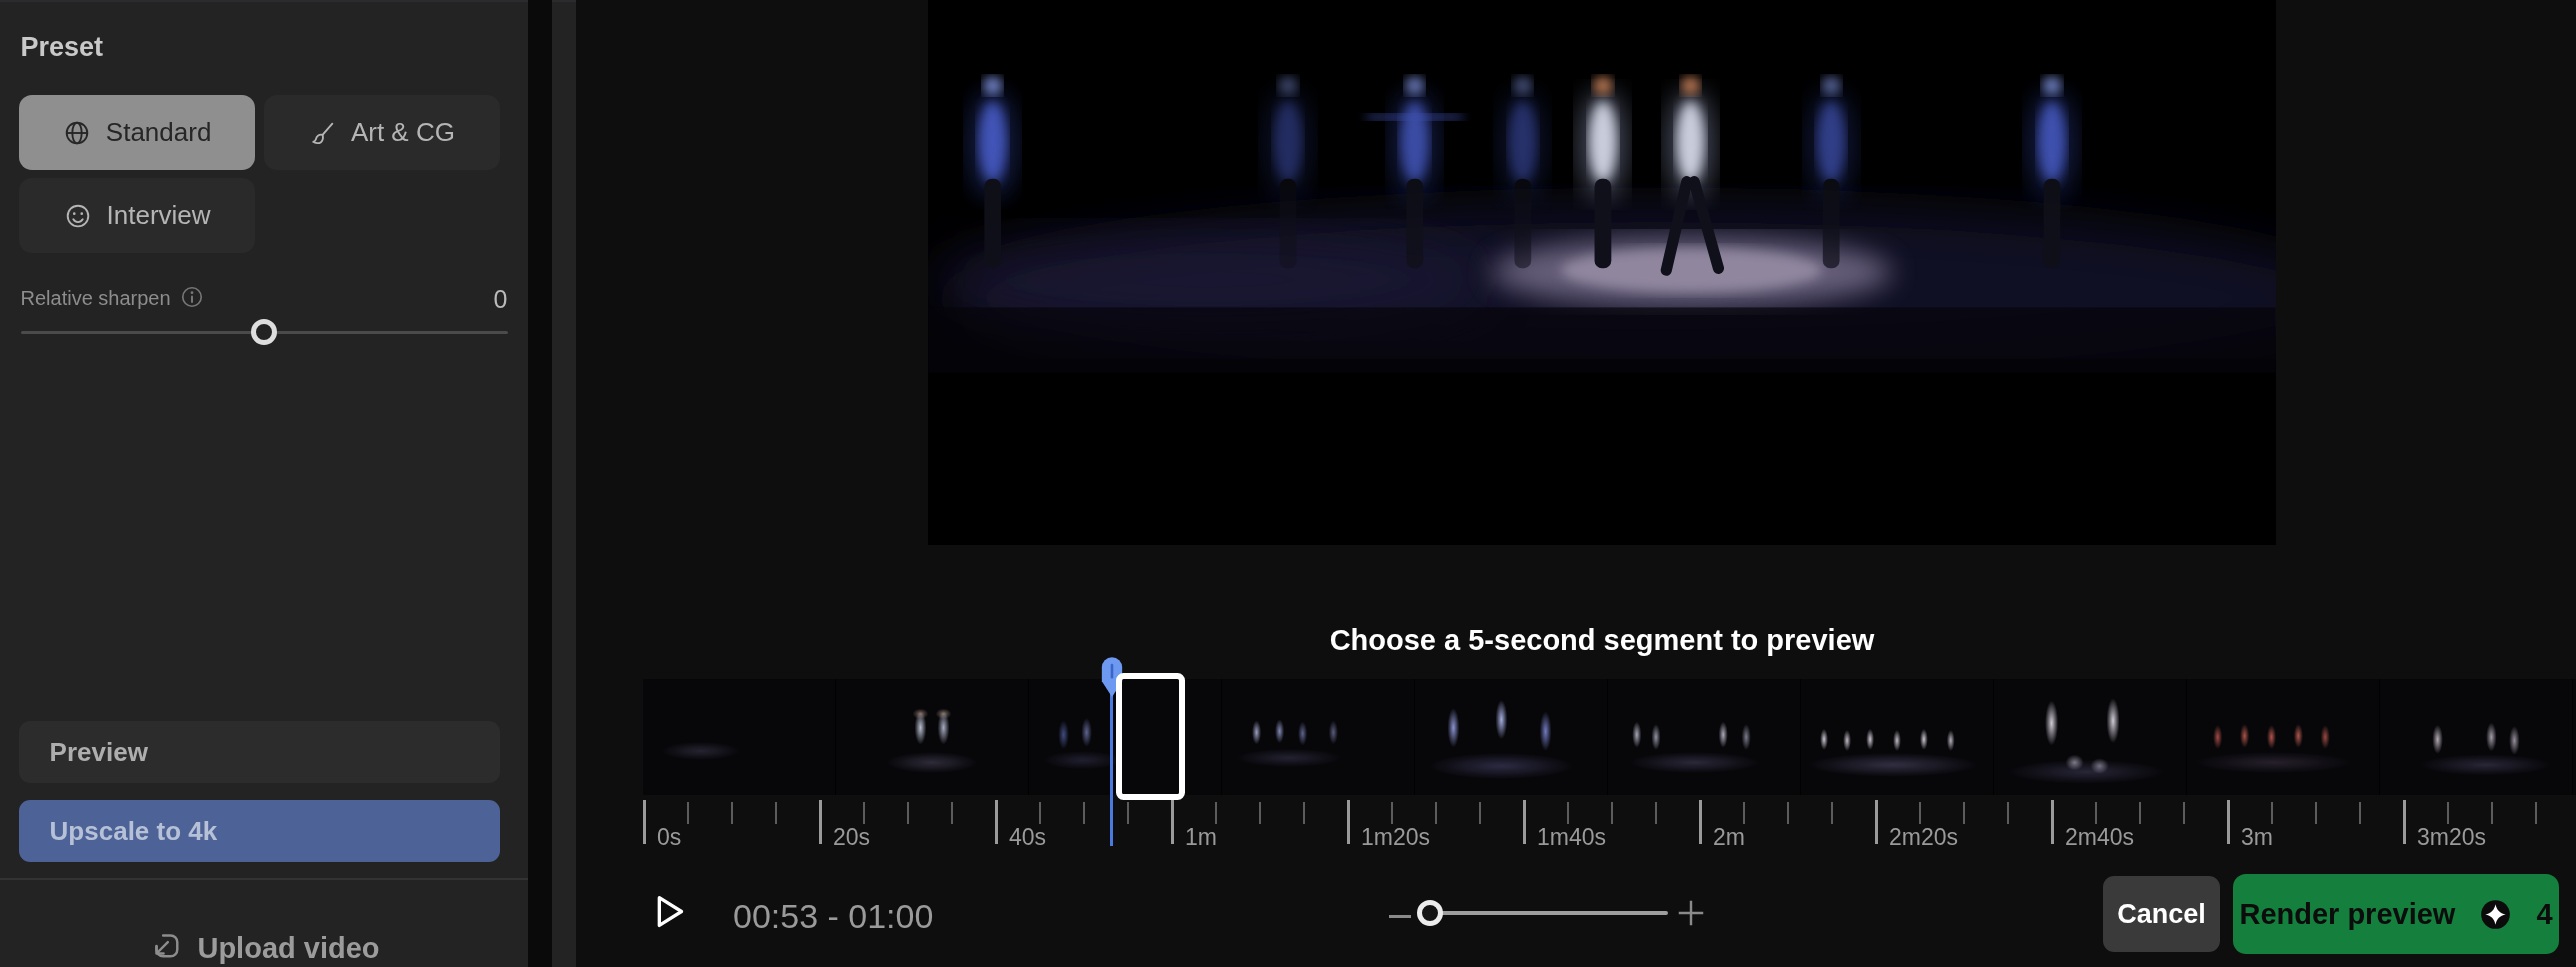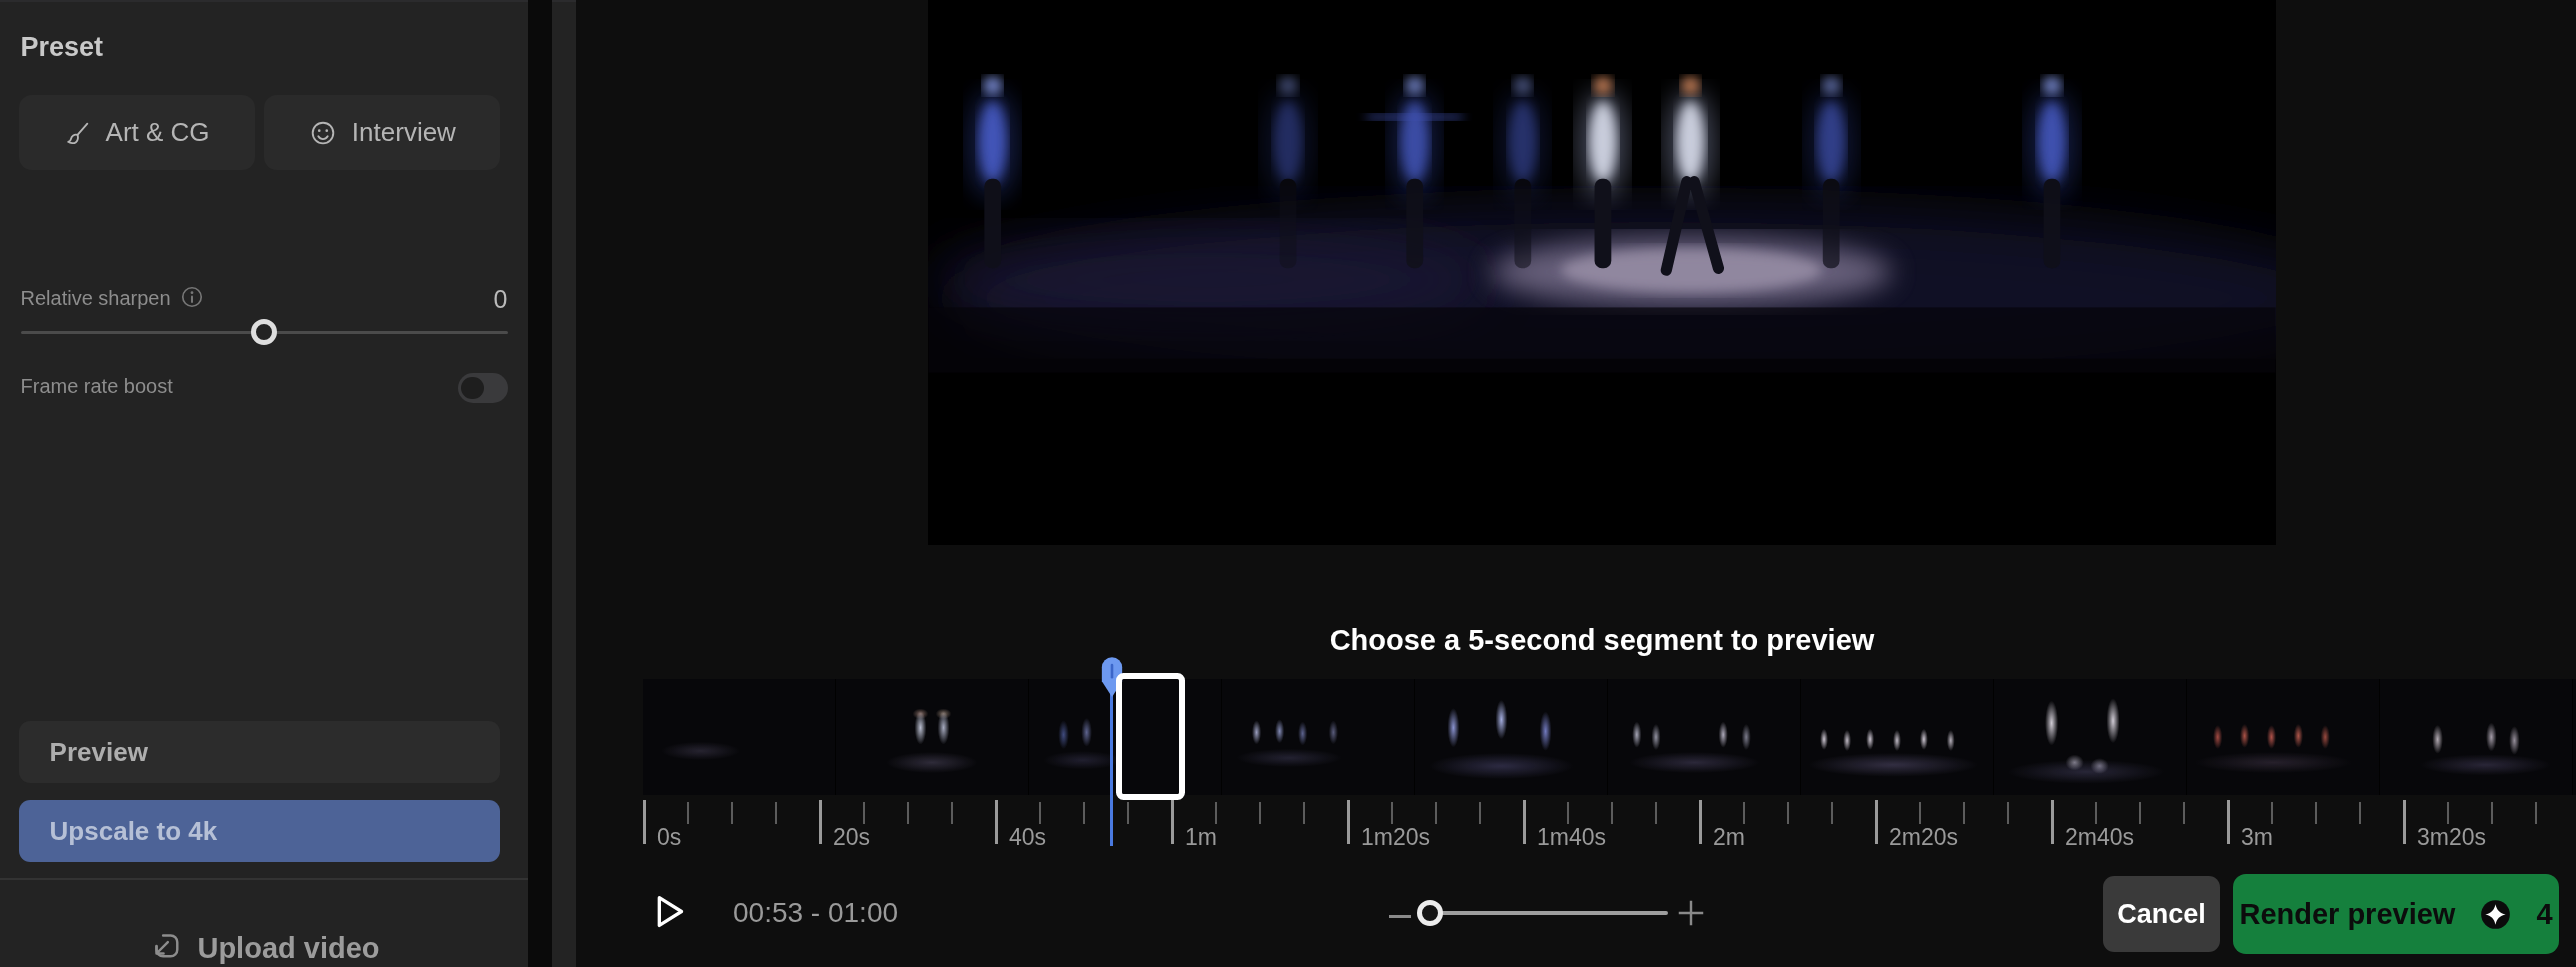--- a/index.html
+++ b/index.html
@@ -109,38 +109,48 @@
   #playhead-line{position:absolute;left:1110px;top:665px;width:2.8px;height:181px;background:#4a7ae0;}
   #playhead-pin{position:absolute;left:1100px;top:656px;cursor:grab;}
 
   
   .tick{position:absolute;background:#5c5c5c;}
   .tick.major{background:#9a9a9a;}
   .tick-label{position:absolute;top:824px;font-size:23px;color:#9a9a9a;white-space:nowrap;}
 
   
   #play-btn{position:absolute;left:651px;top:891px;cursor:pointer;}
-  #time-range{position:absolute;left:733px;top:897px;font-size:28px;color:#9a9a9a;}
+  #time-range{position:absolute;left:733px;top:897px;font-size:34px;color:#9a9a9a;}
   #zoom-minus{position:absolute;left:1389px;top:915px;width:22.4px;height:2.8px;background:#8a8a8a;cursor:pointer;}
   #zoom-track{position:absolute;left:1420px;top:911px;width:248px;height:3.7px;background:#9e9e9e;border-radius:1.9px;cursor:pointer;}
   #zoom-thumb{left:1417px;top:900px;border-color:#ececec;background:#141414;cursor:grab;}
   #zoom-plus{position:absolute;left:1675px;top:897px;cursor:pointer;}
   #cancel-btn{position:absolute;left:2103px;top:876px;width:117px;height:76px;border-radius:11.2px;
     background:#3a3a3a;color:#fff;font-size:27px;font-weight:bold;display:flex;align-items:center;
     justify-content:center;cursor:pointer;}
   #render-btn{position:absolute;left:2233px;top:874px;width:326px;height:80px;border-radius:13px;
     background:#15803d;color:#0c0c0c;font-size:29px;font-weight:bold;display:flex;align-items:center;
     justify-content:center;gap:22px;cursor:pointer;}
 </style>
 </head>
 <body>
 
 <div id="sidebar">
   <div class="preset-title">Preset</div>
   <div id="preset-grid">
+      <div class="preset-btn selected">
+        <span style="display: flex;">
+          <svg width="30" height="30" viewBox="0 0 32 32" fill="none" stroke="currentColor" stroke-width="2">
+            <circle cx="16" cy="16" r="11"></circle>
+            <ellipse cx="16" cy="16" rx="5" ry="11"></ellipse>
+            <path d="M5 16 H27"></path>
+          </svg>
+        </span>
+        <span>Standard</span>
+      </div>
       <div class="preset-btn">
         <span style="display: flex;">
           <svg width="28" height="28" viewBox="0 0 30 30" fill="none" stroke="currentColor" stroke-width="2" stroke-linecap="round" stroke-linejoin="round">
             <path d="M25 5 l-10.5 12"></path>
             <path d="M14.5 17 c-3.5-1-6.5 1.2-7 4.2 c-.3 1.9-1.5 2.8-3 3.3 c2.2 1.6 6.1 2 8.3.3 c2.1-1.6 2.6-4.6 1.7-7.8z"></path>
           </svg>
         </span>
         <span>Art &amp; CG</span>
       </div>
       <div class="preset-btn">
@@ -162,26 +172,20 @@
           <circle cx="13" cy="8.3" r="1.5" fill="#767676"></circle>
           <rect x="11.9" y="11.5" width="2.2" height="8" rx="1.1" fill="#767676"></rect>
         </svg></span>
     <span id="sharpen-value">0</span>
   </div>
   <div id="sharpen-slider">
     <div id="sharpen-track"></div>
     <div id="sharpen-thumb" class="slider-thumb"></div>
   </div>
 
-  <div id="framerate-row">
-    <span class="row-label">Frame rate boost</span>
-    <div id="framerate-toggle">
-        <div class="knob"></div>
-      </div>
-  </div>
 
   <div id="preview-btn" class="side-big-btn">Preview</div>
   <div id="upscale-btn" class="side-big-btn">Upscale to 4k</div>
   <div id="side-divider"></div>
 
   <div id="upload-row">
     <span><svg width="34" height="34" viewBox="0 0 36 36" fill="none" stroke="#8d8d8d" stroke-width="2.6" stroke-linecap="round" stroke-linejoin="round">
           <path d="M16 8 h8 a7 7 0 0 1 7 7 v8 a7 7 0 0 1 -7 7 h-8 a7 7 0 0 1 -7 -7 v-4"></path>
           <path d="M21 15 L9 27 M9 19.5 V27 M9 27 h7.5"></path>
         </svg></span>

